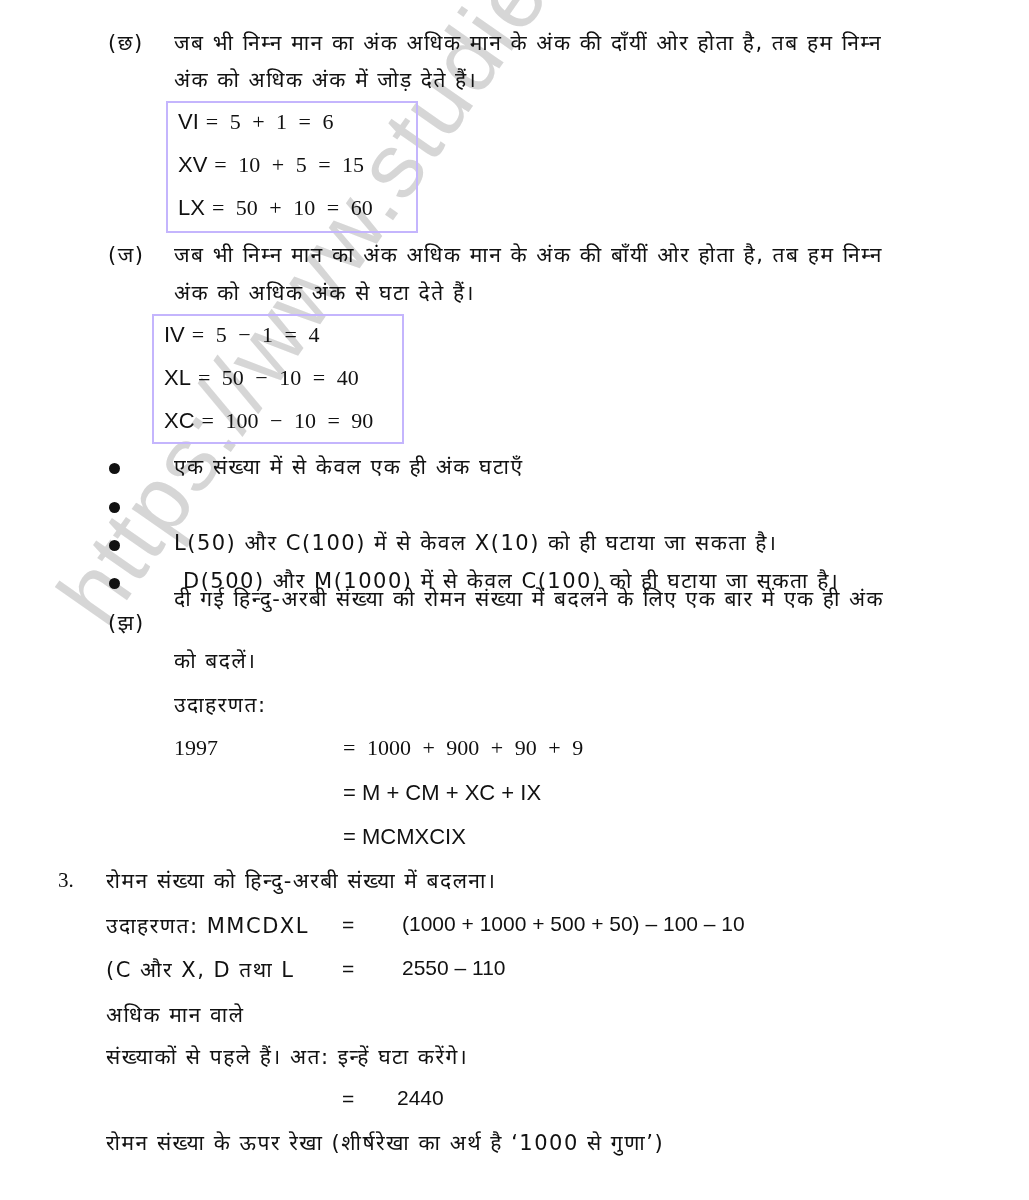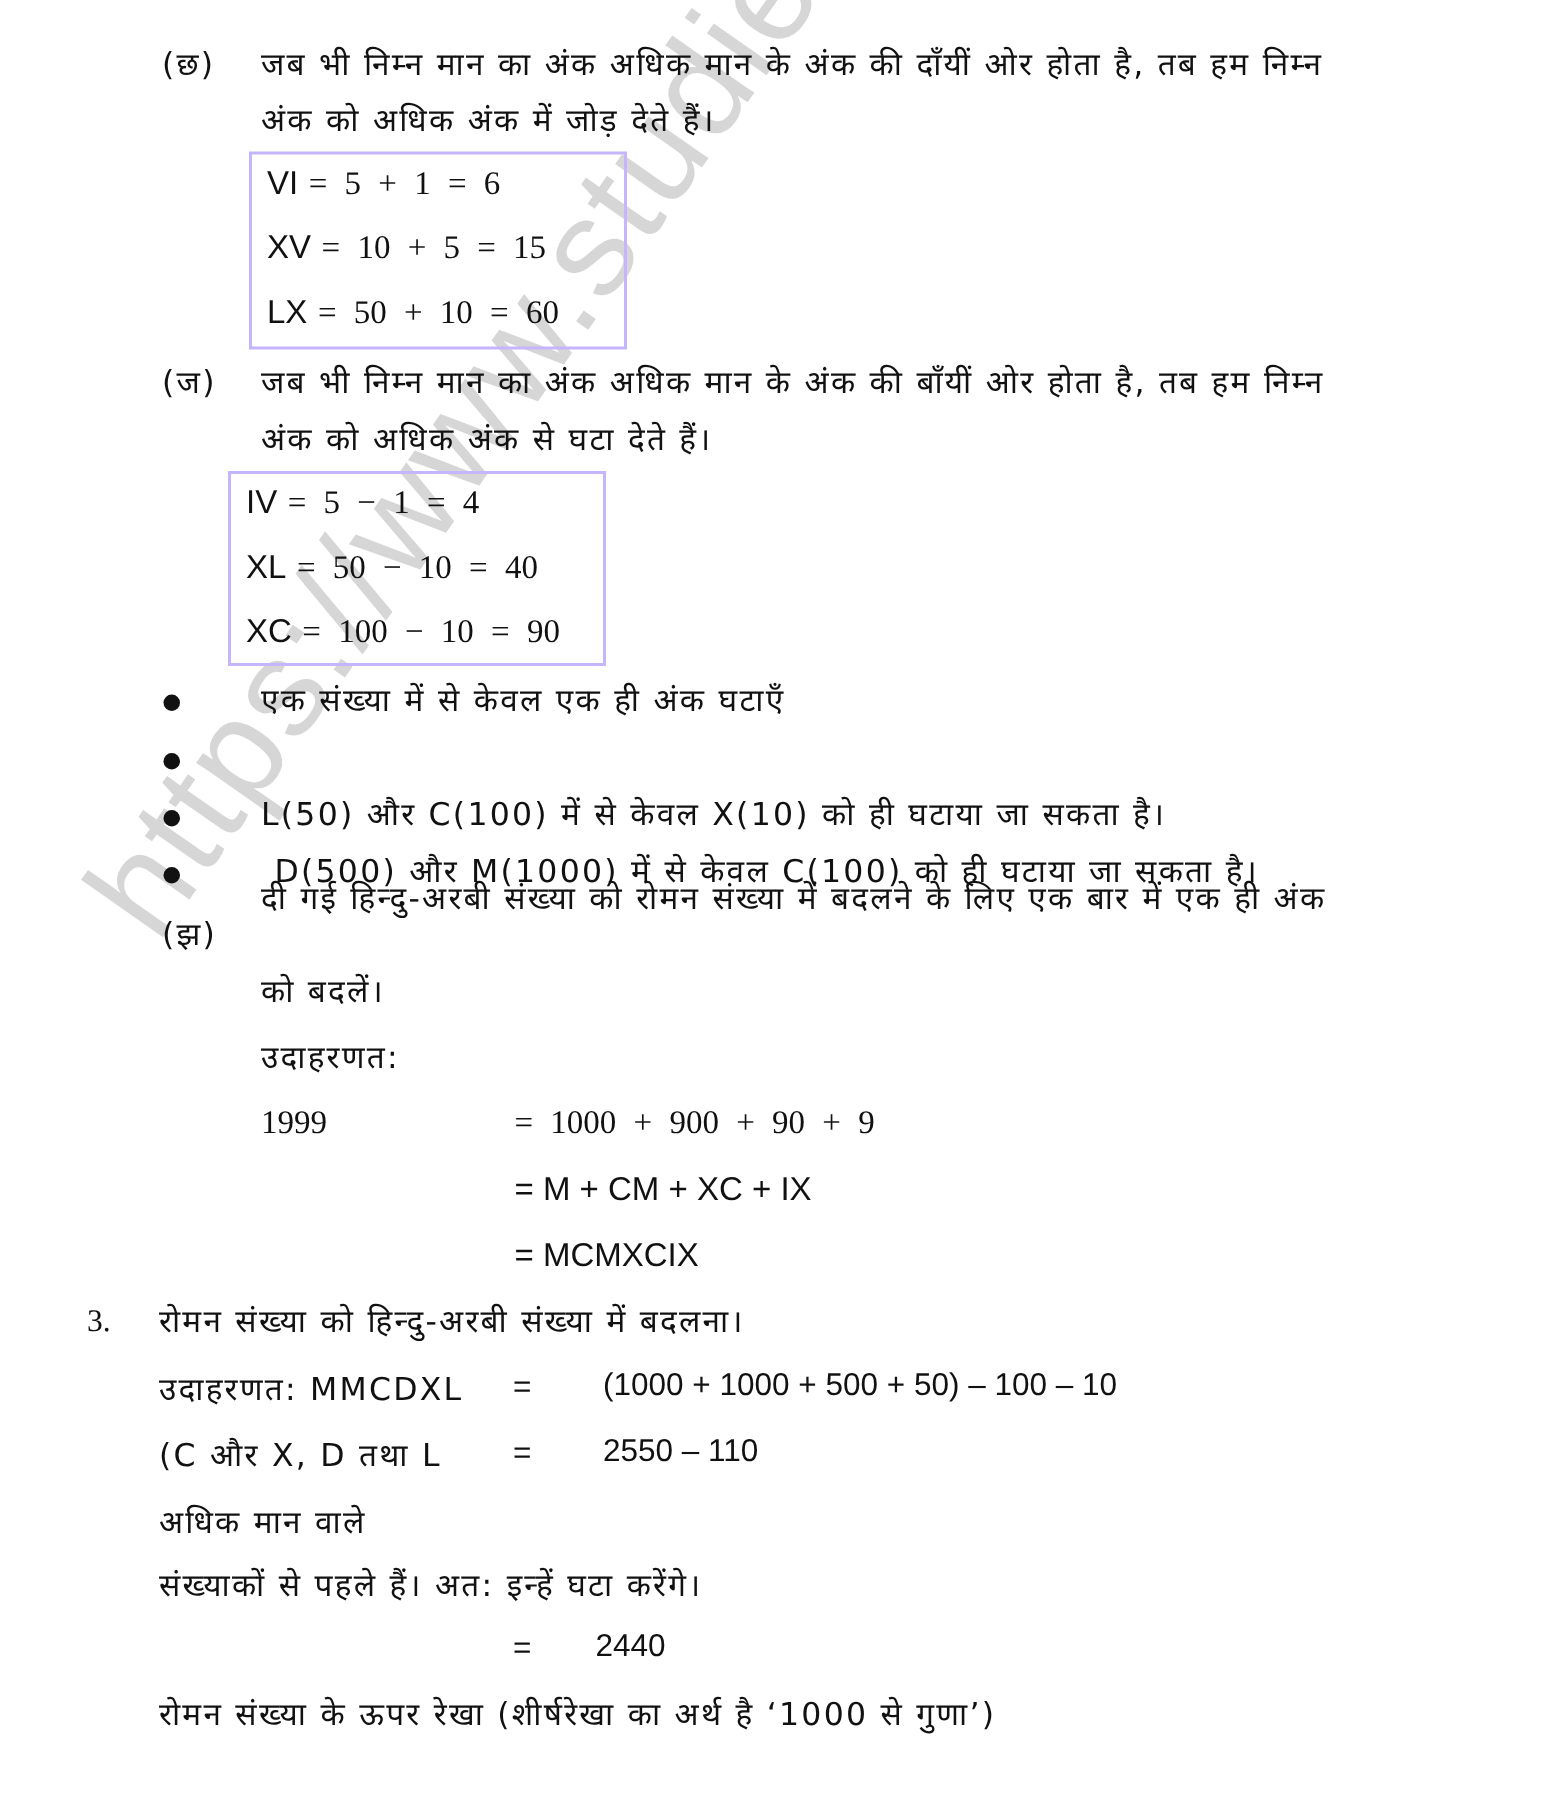--- a/index.html
+++ b/index.html
@@ -85,21 +85,21 @@
   <div class="abs hi" style="left:174px; top:528px;">L(50) और C(100) में से केवल X(10) को ही घटाया जा सकता है।</div>
 
   <div class="bullet" style="left:109px; top:578px;"></div>
   <div class="abs hi" style="left:183px; top:566px;text-align:right;">D(500) और M(1000) में से केवल C(100) को ही घटाया जा सकता है।</div>
 
   <div class="abs hi label" style="left:108px; top:608px;">(झ)</div>
   <div class="abs hi" style="left:174px; top:584px;">दी गई हिन्दु-अरबी संख्या को रोमन संख्या में बदलने के लिए एक बार में एक ही अंक</div>
   <div class="abs hi" style="left:174px; top:646px;">को बदलें।</div>
   <div class="abs hi" style="left:174px; top:690px;">उदाहरणत:</div>
 
-  <div class="abs serif" style="left:174px; top:735px; font-size:22px;">1999</div>
+  <div class="abs serif" style="left:174px; top:735px; font-size:22px;">1997</div>
   <div class="abs serif" style="left:343px; top:735px; font-size:22px; word-spacing:6px;">= 1000 + 900 + 90 + 9</div>
   <div class="abs sans" style="left:343px; top:780px; font-size:22px;">= M + CM + XC + IX</div>
   <div class="abs sans" style="left:343px; top:824px; font-size:22px;">= MCMXCIX</div>
 
   <div class="abs serif" style="left:58px; top:868px; font-size:21px;">3.</div>
   <div class="abs hi" style="left:106px; top:866px;">रोमन संख्या को हिन्दु-अरबी संख्या में बदलना।</div>
 
   <div class="abs hi" style="left:106px; top:911px;">उदाहरणत: MMCDXL</div>
   <div class="abs eq" style="left:342px; top:913px;">=</div>
   <div class="abs sans" style="left:402px; top:912px; font-size:21px;">(1000 + 1000 + 500 + 50) – 100 – 10</div>

